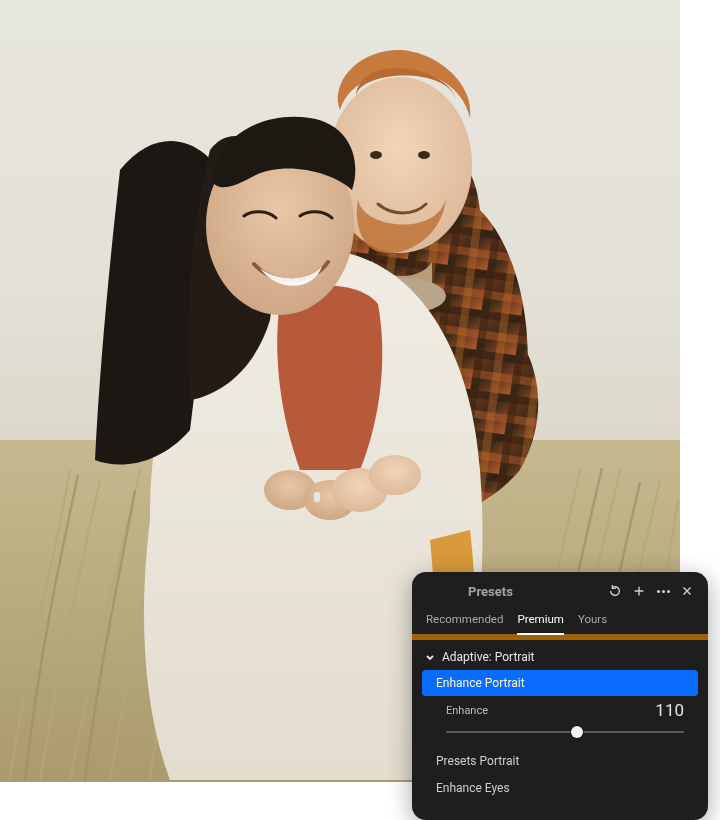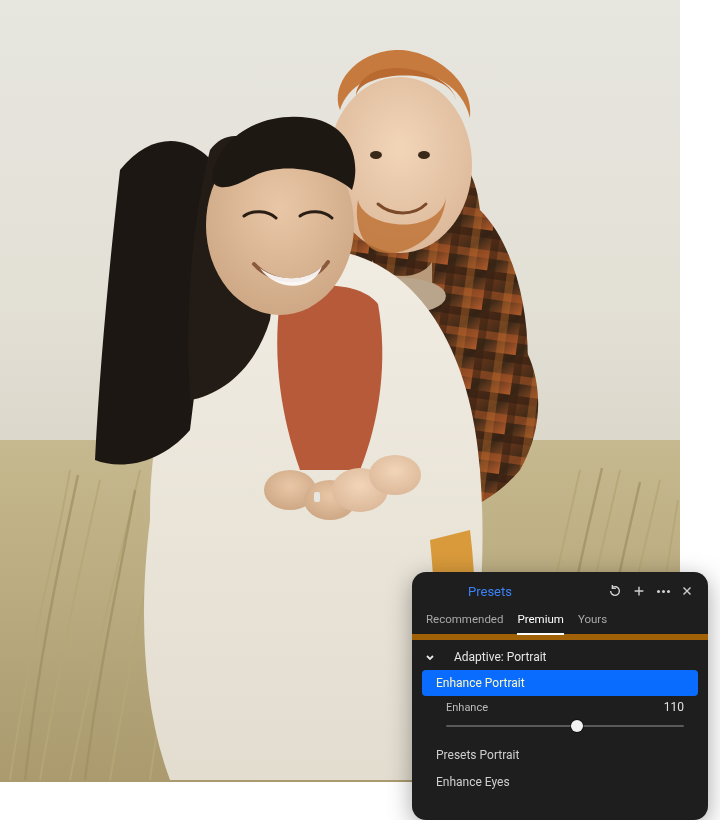--- a/index.html
+++ b/index.html
@@ -18,43 +18,43 @@
     border-radius: 14px;
     color: #e8e8e8;
     box-shadow: 0 6px 24px rgba(0,0,0,0.35);
     overflow: hidden;
   }
   .panel-header {
     display: flex;
     align-items: center;
     padding: 10px 12px 6px 14px;
   }
-  .panel-title { font-size: 13px; font-weight: 400; color: #3b82f6; flex: 0 0 auto; padding-left: 42px; }
+  .panel-title { font-size: 13px; font-weight: 700; color: #a3a3a3; flex: 0 0 auto; padding-left: 42px; }
   .panel-header .spacer { flex: 1 1 auto; }
   .hicon { width: 18px; height: 18px; display: inline-flex; align-items: center; justify-content: center; color: #d0d0d0; margin-left: 6px; cursor: pointer; }
   .hicon svg { width: 14px; height: 14px; stroke: currentColor; fill: none; stroke-width: 1.6; }
   .dots { display: inline-flex; gap: 2px; align-items: center; }
   .dots span { width: 3px; height: 3px; border-radius: 50%; background: #d0d0d0; display: inline-block; }
 
   .tabs { display: flex; gap: 14px; padding: 0 14px; font-size: 11.5px; color: #a9a9a9; border-bottom: 6px solid #a16207; }
   .tab { padding: 6px 0 8px 0; cursor: pointer; position: relative; }
   .tab.active { color: #fff; }
   .tab.active::after { content:""; position:absolute; left:0; right:0; bottom:-1px; height:2px; background:#fff; }
 
-  .group-header { display:flex; align-items:center; gap:18px; padding: 10px 14px 6px 12px; font-size: 12px; color: #e6e6e6; cursor: pointer; }
+  .group-header { display:flex; align-items:center; gap:6px; padding: 10px 14px 6px 12px; font-size: 12px; color: #e6e6e6; cursor: pointer; }
   .chevron { width:12px; height:12px; display:inline-flex; align-items:center; justify-content:center; }
   .chevron svg { width:10px; height:10px; stroke:#e6e6e6; stroke-width:1.8; fill:none; }
 
   .preset-list { padding: 0 10px 8px 10px; }
   .preset-item { font-size: 12px; color:#cfcfcf; padding: 6px 14px; border-radius: 4px; cursor:pointer; line-height: 1.2; }
   .preset-item.selected { background: #0a6cff; color:#fef9c3; }
 
   .amount-row { display:flex; align-items:center; padding: 4px 14px 0 24px; font-size: 11px; color:#bdbdbd; }
   .amount-row .label { flex: 0 0 auto; }
-  .amount-row .value { margin-left:auto; color:#e2e2e2; font-size: 12px; }
+  .amount-row .value { margin-left:auto; color:#e2e2e2; font-size: 17px; }
 
   .slider-wrap { padding: 4px 14px 8px 24px; }
   .slider { position: relative; height: 16px; }
   .slider-track { position:absolute; left:0; right:0; top:50%; height:2px; background:#5a5a5a; transform:translateY(-50%); border-radius:1px; }
   .slider-thumb { position:absolute; top:50%; width:12px; height:12px; background:#f1f1f1; border-radius:50%; transform:translate(-50%,-50%); box-shadow:0 0 0 1px rgba(0,0,0,0.4); cursor:grab; }
 </style>
 </head>
 <body>
 
 <div class="stage">

